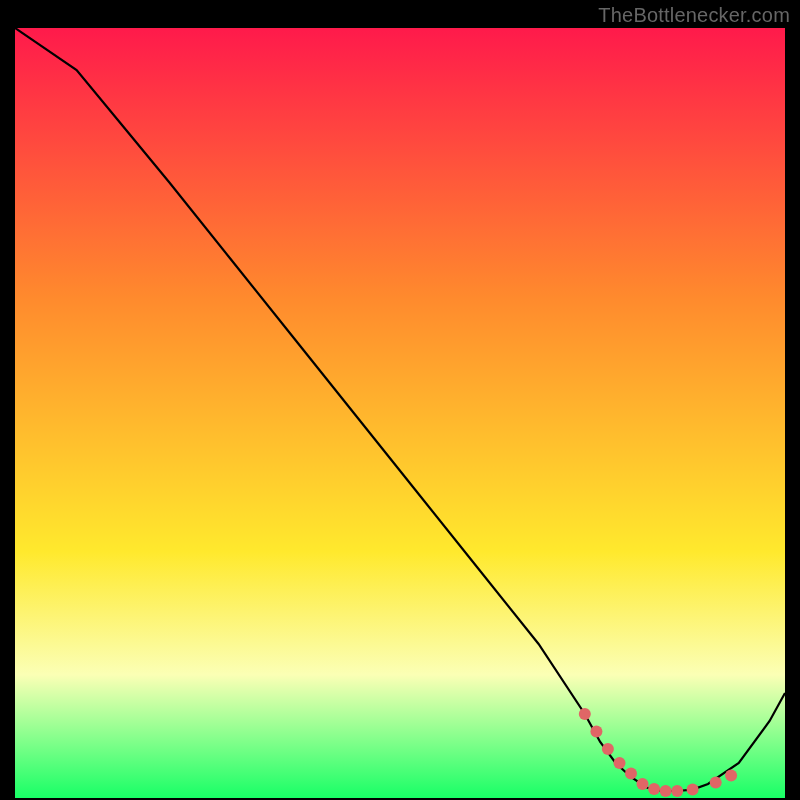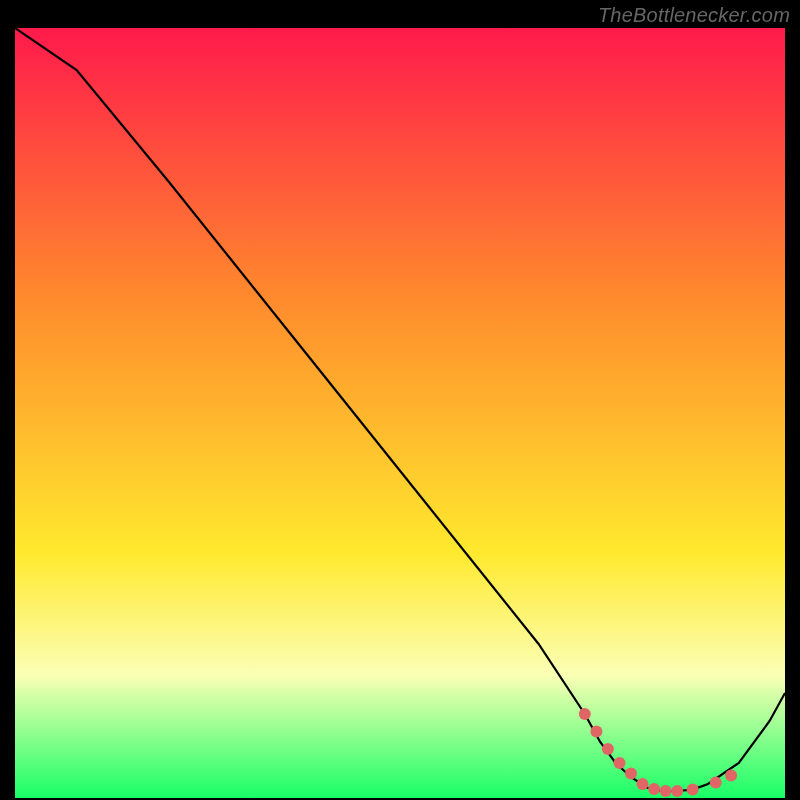--- a/index.html
+++ b/index.html
@@ -8,21 +8,20 @@
     width: 800px;
     height: 800px;
     overflow: hidden;
     font-family: Arial, Helvetica, sans-serif;
   }
   .stage {
     position: relative;
     width: 800px;
     height: 800px;
     background: #000;
-    font-style: italic;
   }
   .attribution {
     position: absolute;
     top: 4px;
     right: 10px;
     color: #666;
     font-size: 20px;
     letter-spacing: 0.2px;
     z-index: 10;
   }

